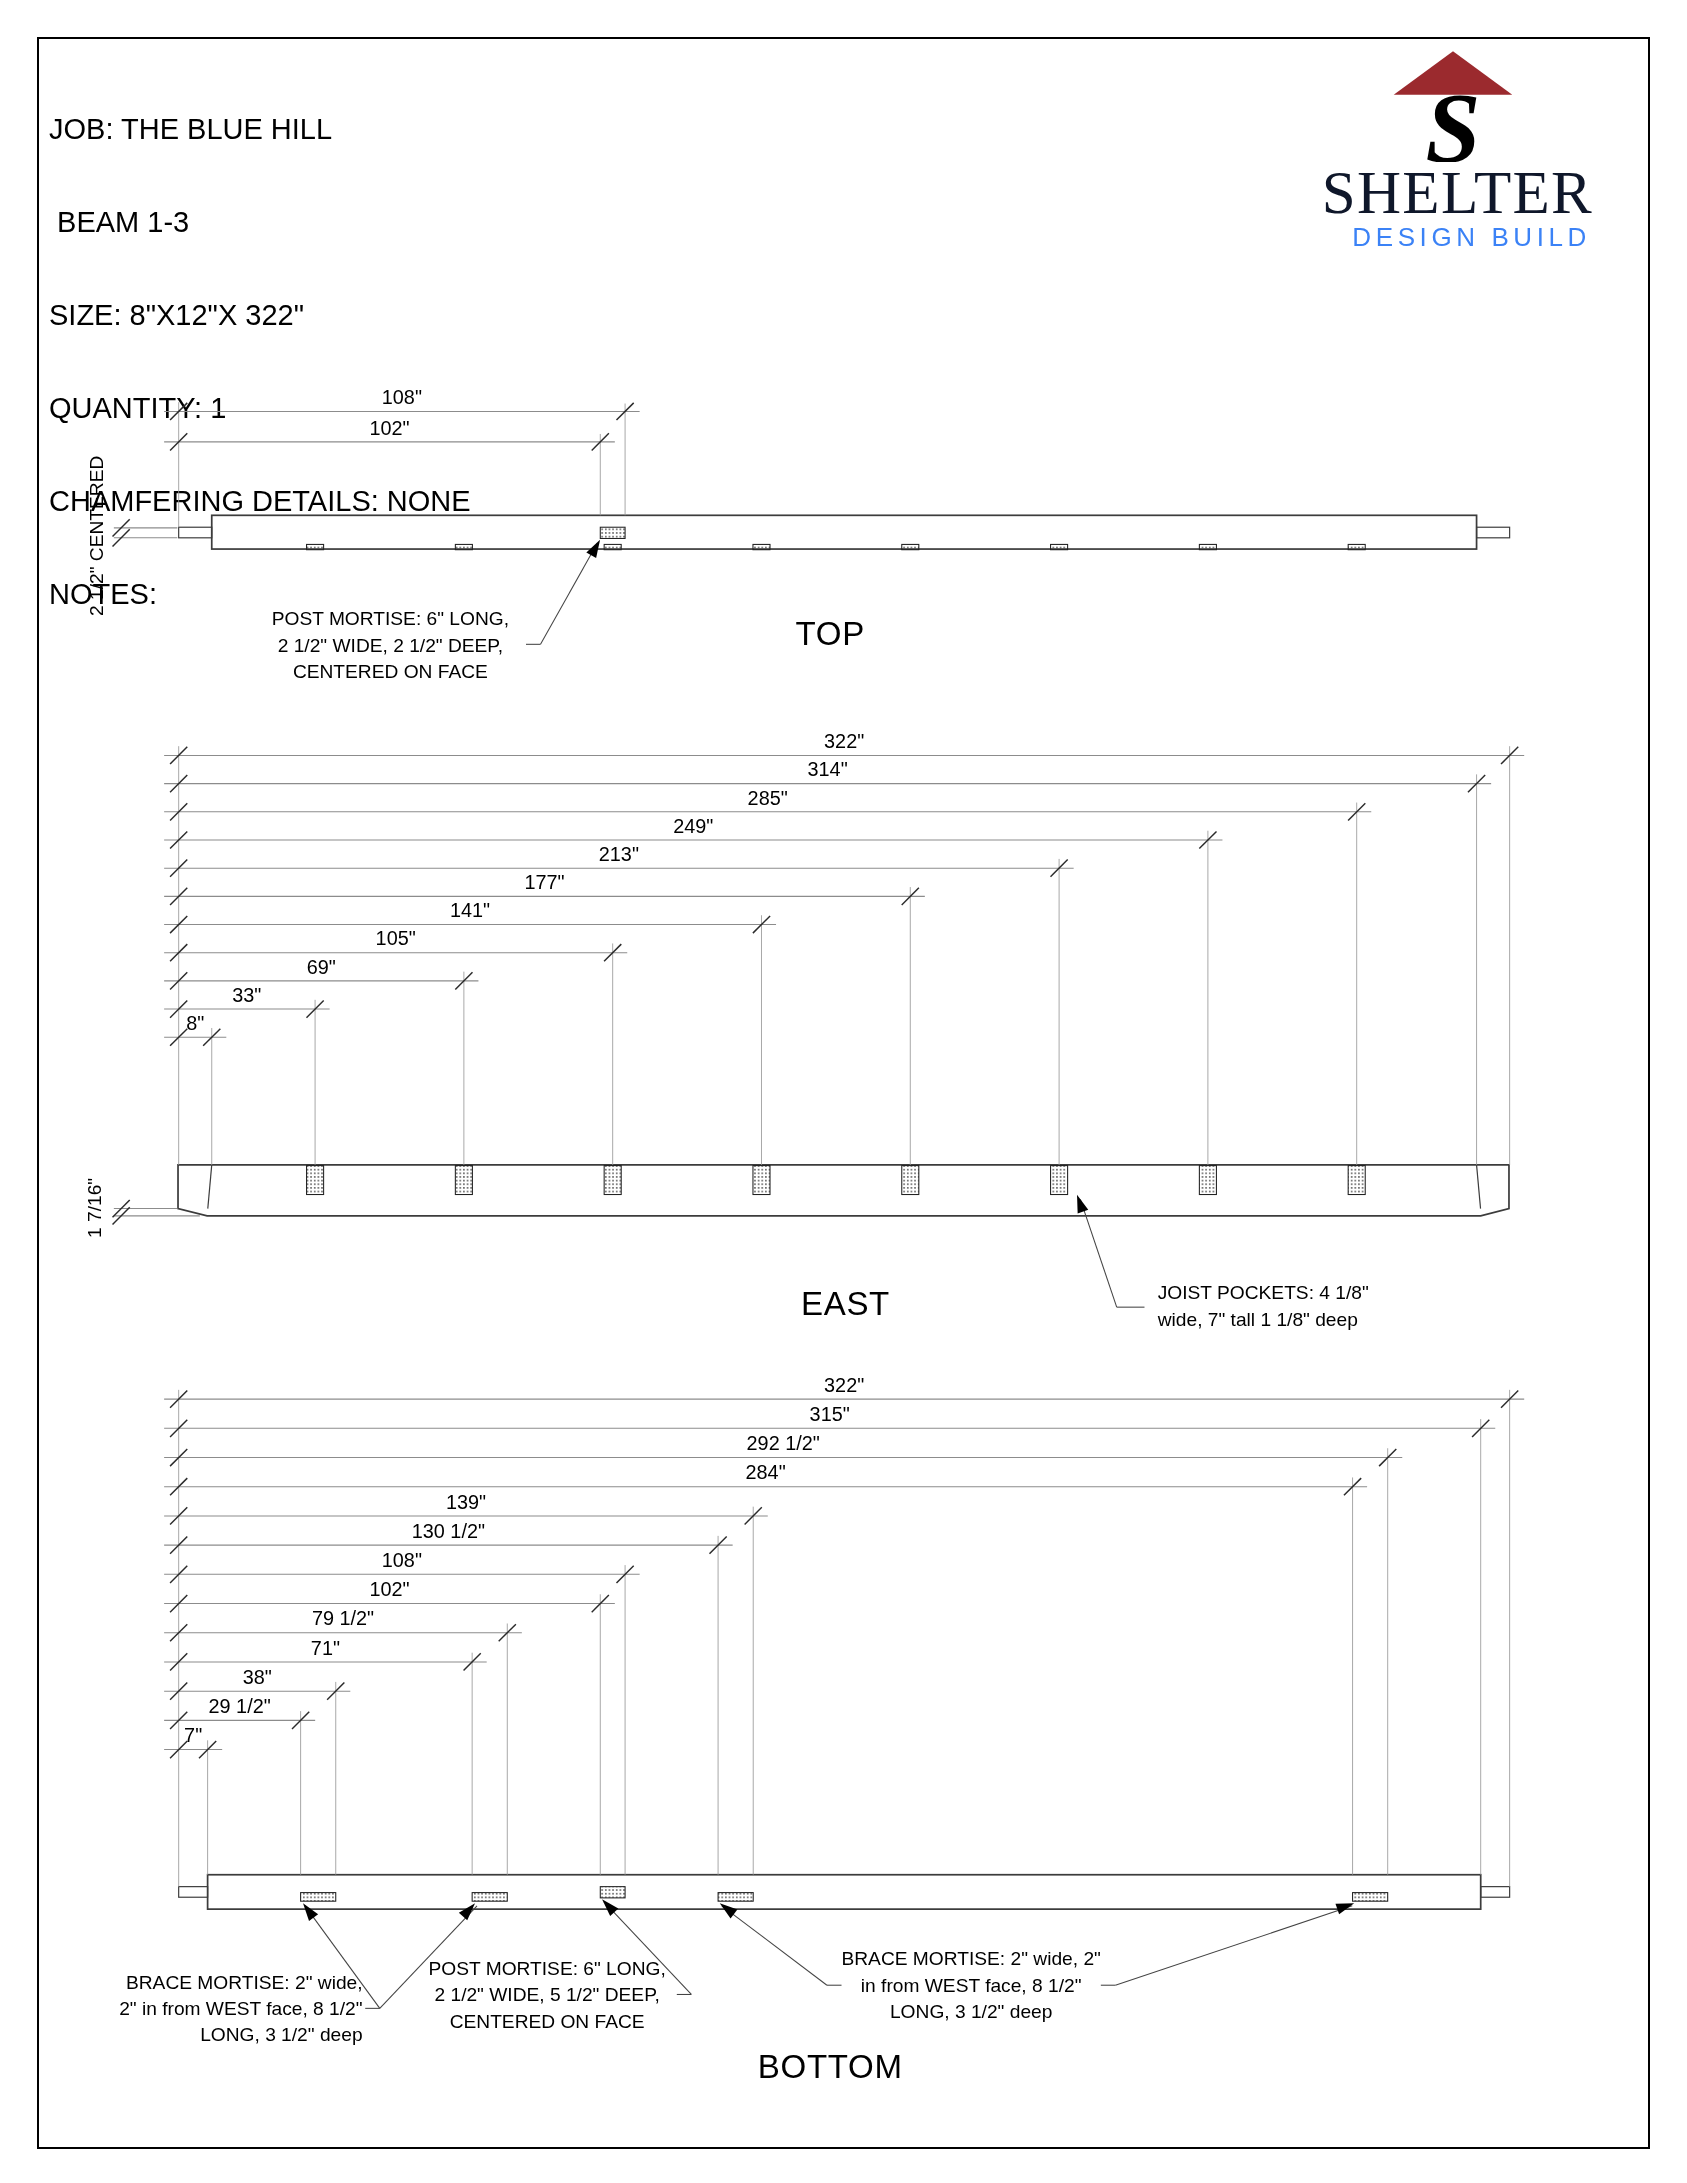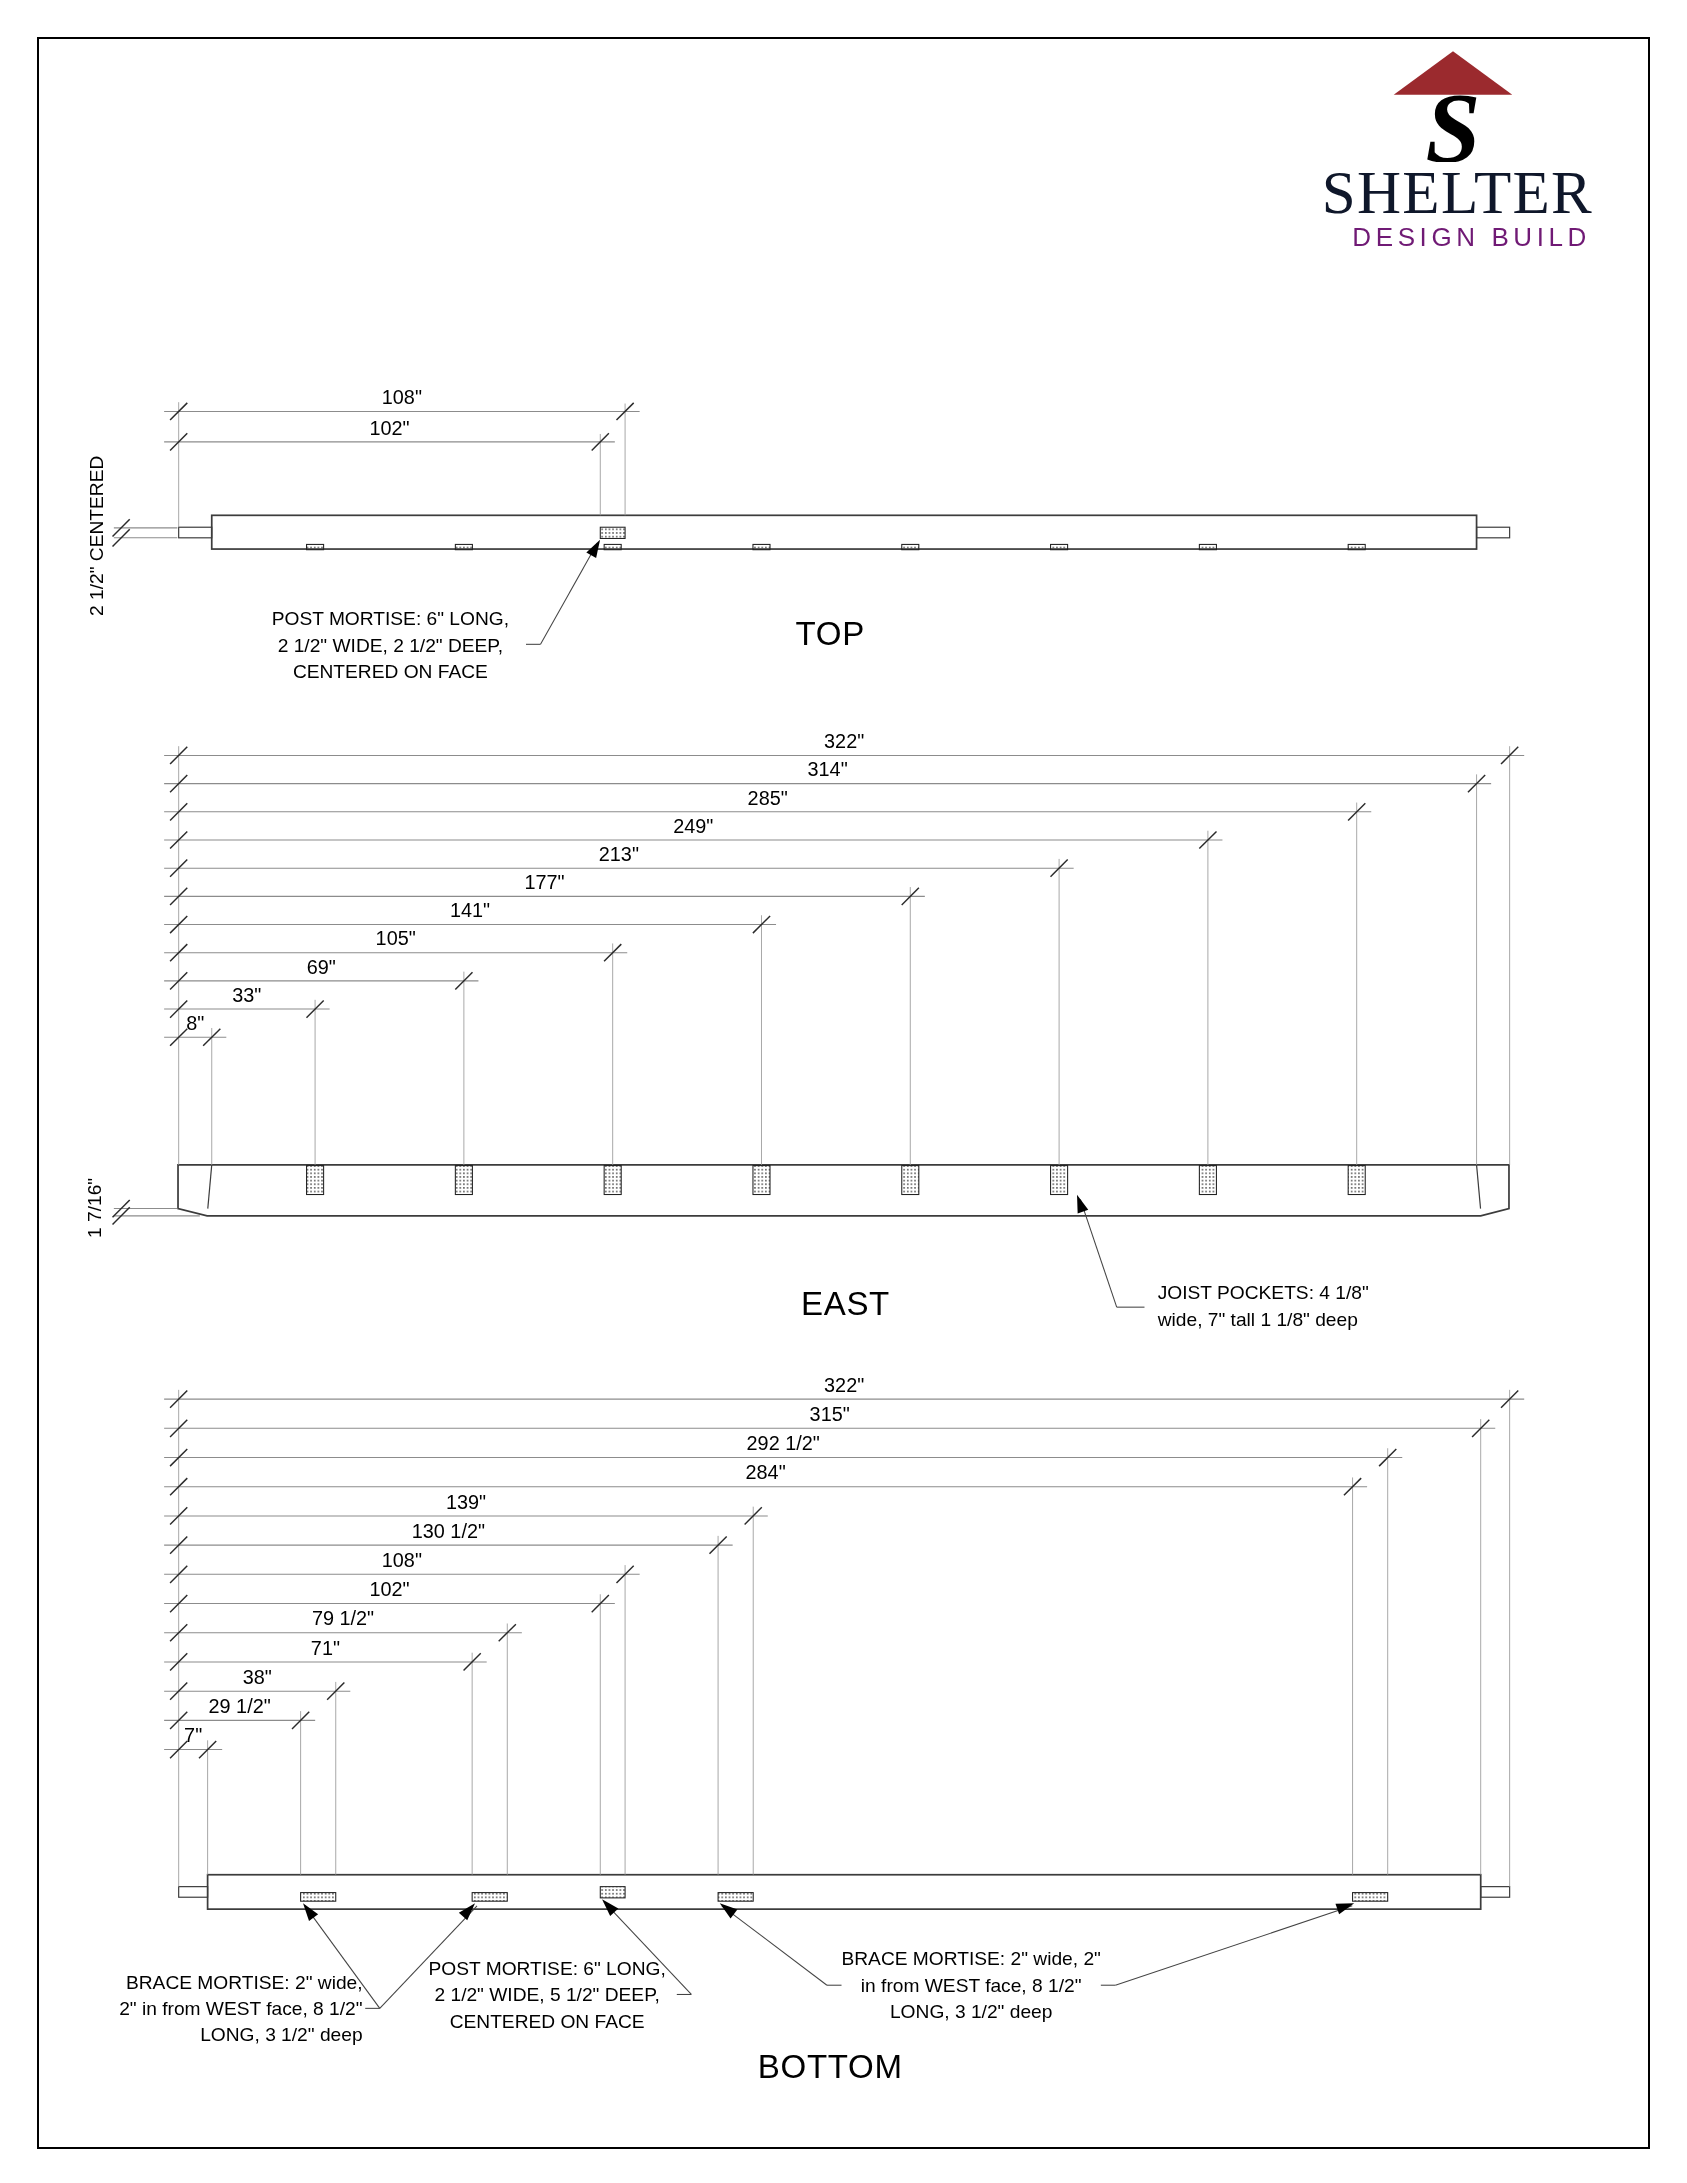--- a/index.html
+++ b/index.html
@@ -32,28 +32,36 @@
   .notetext{font:29px "Liberation Sans",sans-serif;}
   .viewlabel{font:50px "Liberation Sans",sans-serif;letter-spacing:1px;}
   .rottext{font:29px "Liberation Sans",sans-serif;}
 </style>
 </head>
 <body>
 
 <div class="sheet">
   <div class="sheet-border"></div>
 
+  <div class="hdr">
+    <div>JOB: THE BLUE HILL</div>
+    <div> BEAM 1-3</div>
+    <div>SIZE: 8"X12"X 322"</div>
+    <div>QUANTITY: 1</div>
+    <div>CHAMFERING DETAILS: NONE</div>
+    <div>NOTES:</div>
+  </div>
 
   <div class="logo">
     <svg class="logo-mark" viewBox="0 0 196 170" xmlns="http://www.w3.org/2000/svg">
       <polygon id="logo-roof" points="98,2 188,68 8,68" fill="#9b2a2e"></polygon>
       <text id="logo-s" x="98" y="168" text-anchor="middle" fill="#9b2a2e" font-family="Liberation Serif, serif" font-weight="bold" font-style="italic" font-size="150">S</text>
     </svg>
     <div class="logo-name" style="color: #0f172a;">SHELTER</div>
-    <div class="logo-tag" style="color: #701a75;">DESIGN BUILD</div>
+    <div class="logo-tag" style="color: #3b82f6;">DESIGN BUILD</div>
   </div>
 
   <svg id="drawing" width="1687" height="2183" viewBox="0 0 2550 3300" xmlns="http://www.w3.org/2000/svg">
     <defs>
       <pattern id="dots" width="5.5" height="5.5" patternUnits="userSpaceOnUse">
         <circle cx="2.7" cy="2.7" r="1.25" fill="#3a3a3a"></circle>
       </pattern>
     </defs>
   <g>
         <rect x="319.98720000000003" y="779" width="1912.0104000000001" height="51" class="beam"></rect>

